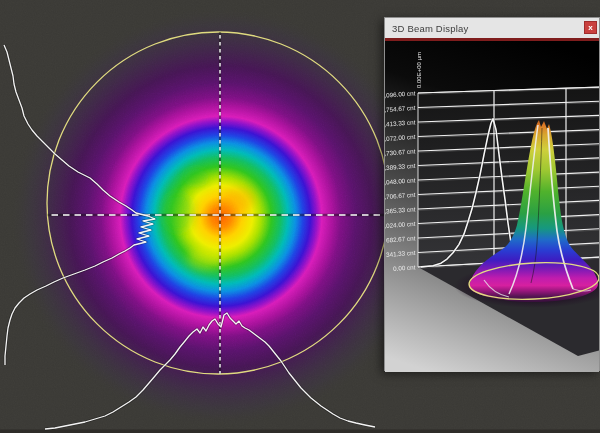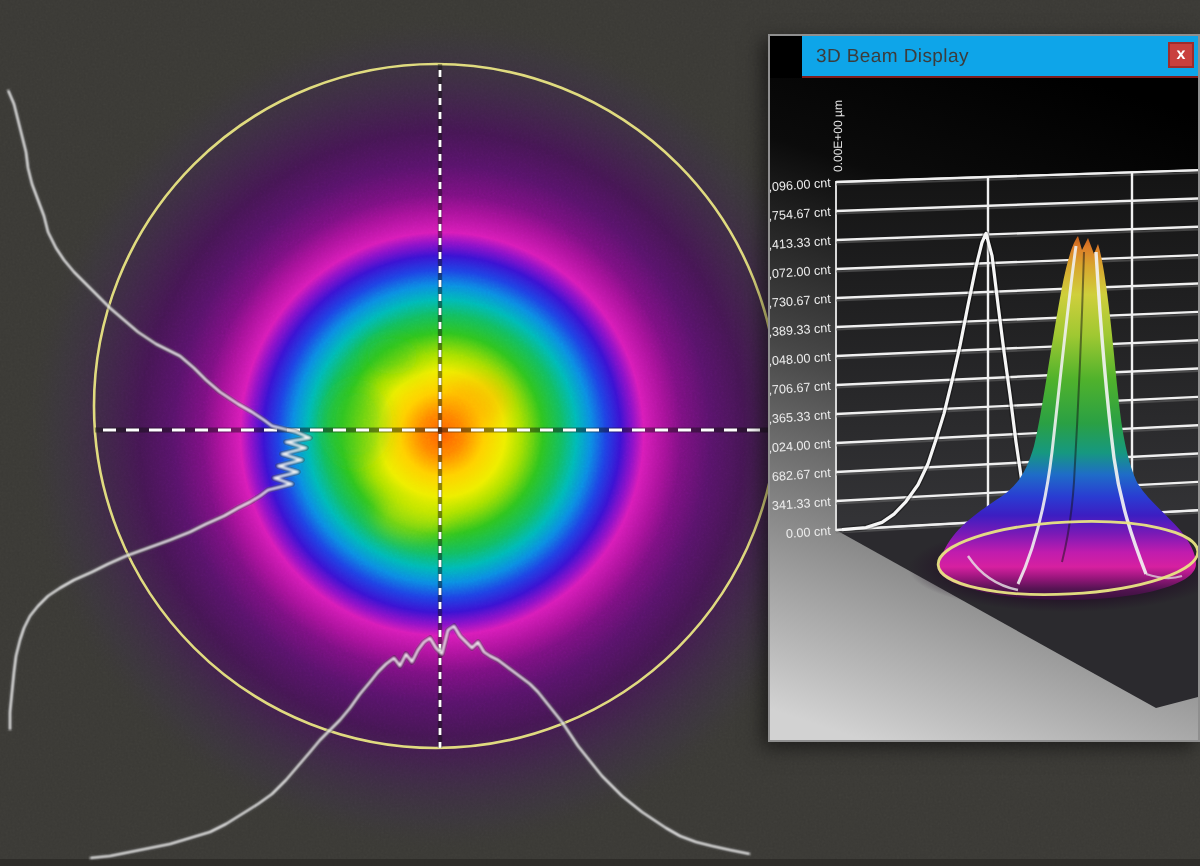--- a/index.html
+++ b/index.html
@@ -1,19 +1,19 @@
 <!DOCTYPE html>
 <html><head>
 <meta charset="utf-8">
 <style>
   html,body{margin:0;padding:0;background:#222;}
   #stage{position:relative;width:600px;height:433px;overflow:hidden;font-family:"Liberation Sans",sans-serif;background:#3a3935;}
   #view2d{position:absolute;left:0;top:0;}
   #win3d{position:absolute;left:384px;top:17px;width:216px;height:354px;border:1px solid #8f8f8f;box-sizing:border-box;box-shadow:-3px 3px 9px rgba(0,0,0,.5);background:#000;}
-  .titlebar{position:relative;height:20px;background:#0ea5e9;border-bottom:1px solid #7f1d1d;display:flex;align-items:center;margin-left:16px;}
+  .titlebar{position:relative;height:20px;background:#e5e5e5;border-bottom:3px solid #7f1d1d;display:flex;align-items:center;}
   .titlebar .title{font-size:9.5px;color:#3c3c3c;padding-left:7px;letter-spacing:.2px;}
   .closebtn{position:absolute;right:2px;top:3px;width:13px;height:13px;background:#c9403e;border:1px solid #a02c2c;box-sizing:border-box;display:flex;align-items:center;justify-content:center;cursor:pointer;}
   .closebtn span{color:#fff;font-size:8px;font-weight:bold;line-height:1;transform:translateY(-0.5px);}
   .content{position:relative;width:214px;height:331px;overflow:hidden;}
   .content svg{display:block;}
   text{font-family:"Liberation Sans",sans-serif;}
 </style>
 </head>
 <body>
 

